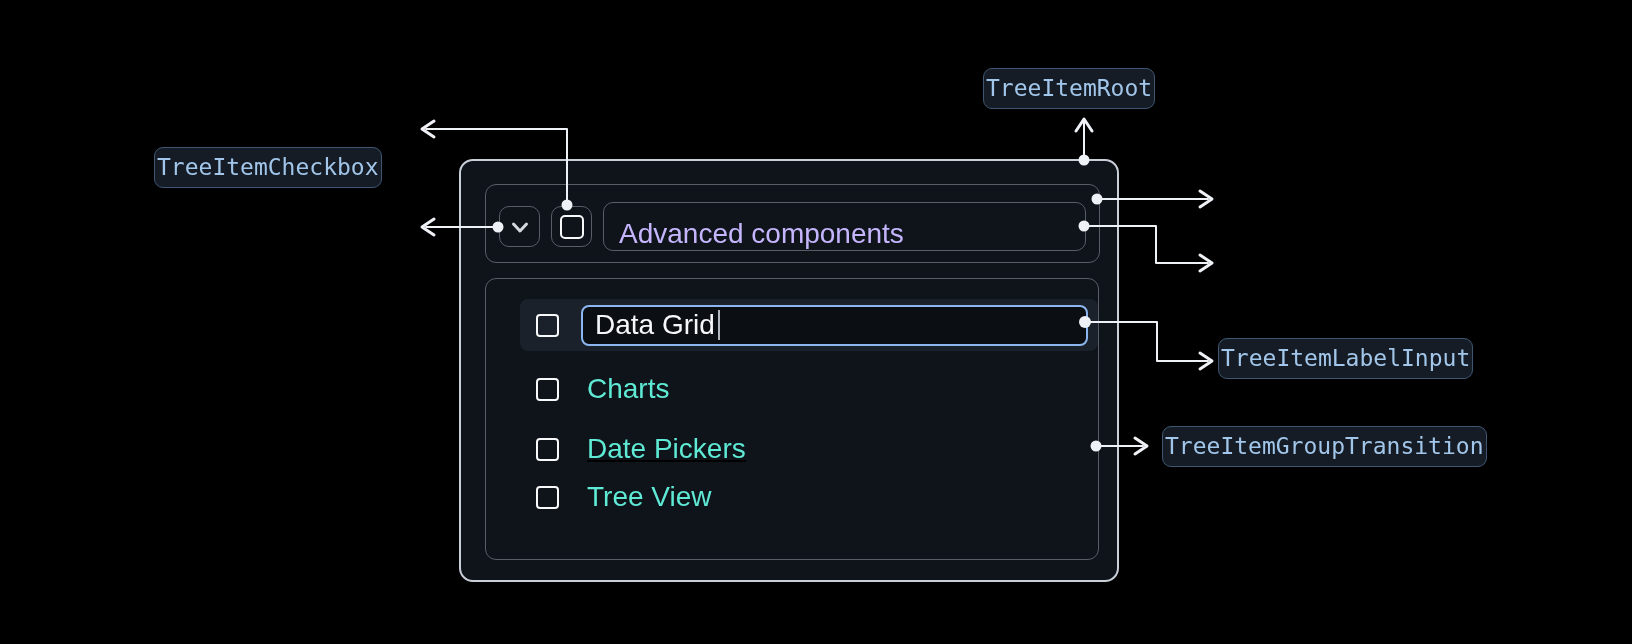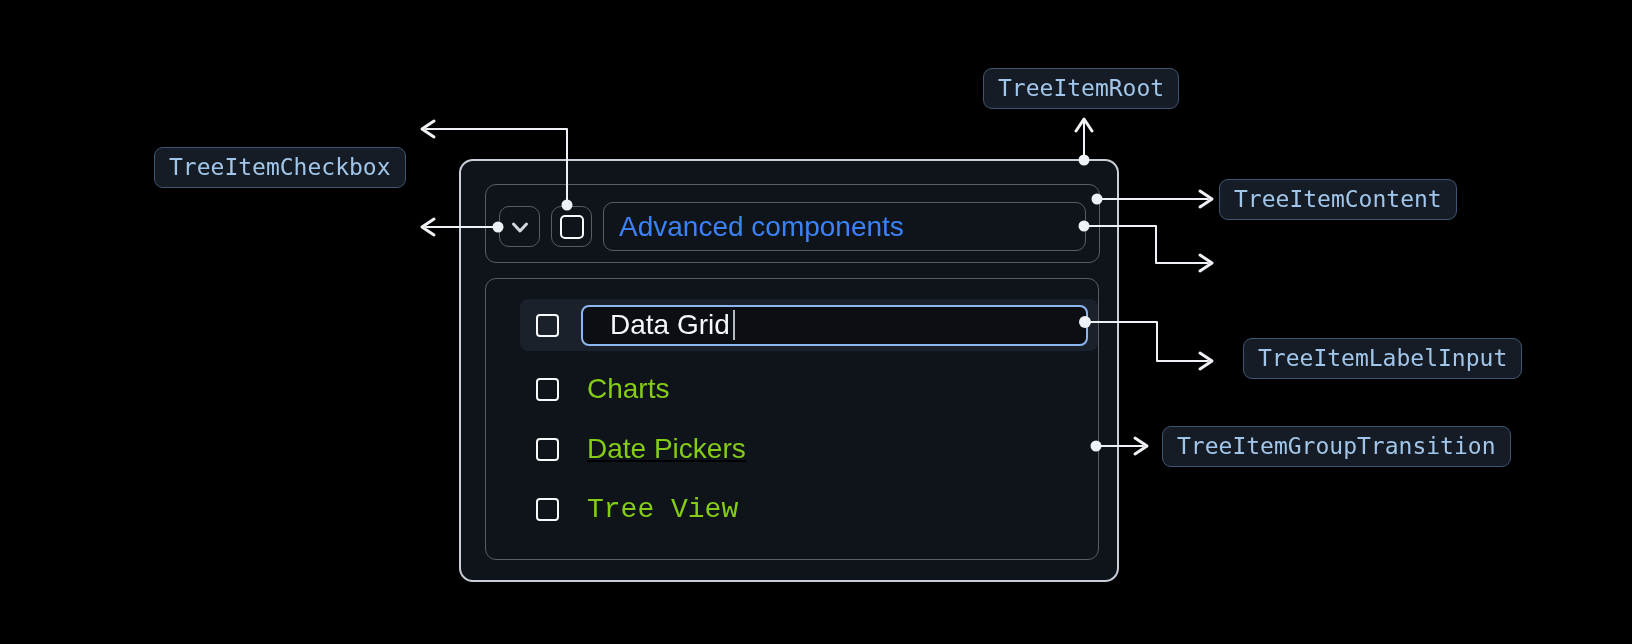--- a/index.html
+++ b/index.html
@@ -5,21 +5,21 @@
   html,body{margin:0;padding:0;background:#000;}
   #canvas{
     position:relative;width:1632px;height:644px;background:#000;overflow:hidden;
     font-family:"Liberation Sans",sans-serif;
   }
   
   .badge{
     position:absolute;box-sizing:border-box;
     background:#151c25;border:1.5px solid #3f5673;border-radius:9px;
     color:#a2c6ea;font-family:"DejaVu Sans Mono",monospace;
-    font-size:23px;line-height:25px;padding:7px 14px;white-space:nowrap;
+    font-size:23px;line-height:25px;padding:7px 2px;white-space:nowrap;
   }
   
   .root-box{
     position:absolute;left:459px;top:159px;width:660px;height:423px;box-sizing:border-box;
     background:#0f131a;border:2px solid #c9cfd9;border-radius:14px;
   }
   .content-box{
     position:absolute;left:24px;top:23px;width:615px;height:79px;box-sizing:border-box;
     border:1.5px solid #575e68;border-radius:11px;
   }
@@ -27,38 +27,38 @@
     position:absolute;box-sizing:border-box;width:41px;height:41px;top:21px;
     border:1.5px solid #575e68;border-radius:10px;
     display:flex;align-items:center;justify-content:center;
   }
   .chk{
     box-sizing:border-box;border:2.5px solid #f7f9fb;border-radius:5px;background:transparent;
   }
   .label-box{
     position:absolute;left:117px;top:17px;width:483px;height:49px;box-sizing:border-box;
     border:1.5px solid #575e68;border-radius:10px;
-    display:flex;align-items:center;padding-left:15px;
-    color:#3b82f6;font-size:28px;
+    display:flex;align-items:flex-end;padding-left:15px;
+    color:#c4b5fd;font-size:28px;
   }
   .group-box{
     position:absolute;left:24px;top:117px;width:614px;height:282px;box-sizing:border-box;
     border:1.5px solid #575e68;border-radius:11px;
   }
   .row{
     position:absolute;left:34px;width:578px;height:52px;
     display:flex;align-items:center;
   }
   .row .chk{width:23px;height:23px;margin-left:16px;flex:0 0 auto;border-radius:4px;}
-  .row .row-label{margin-left:28px;color:#84cc16;font-size:28px;text-align:center;}
+  .row .row-label{margin-left:28px;color:#5eead4;font-size:28px;text-align:center;}
   .row-highlight{background:#1b212a;border-radius:8px;}
   .edit-input{
     box-sizing:border-box;margin-left:22px;width:507px;height:41px;
     background:#0b0e12;border:2px solid #8cb6f0;border-radius:8px;
-    display:flex;align-items:center;padding-left:27px;
+    display:flex;align-items:center;padding-left:12px;
     color:#f5f7fa;font-size:28px;white-space:pre;
   }
   .caret{
     display:inline-block;width:2.5px;height:30px;background:#b3b9c1;margin-left:3px;
   }
   
   #arrows{position:absolute;left:0;top:0;z-index:10;pointer-events:none;}
   .badge{z-index:5;}
 </style>
 </head>
@@ -95,32 +95,31 @@
       <div class="row" style="top:84px;">
         <span class="chk"></span>
         <span class="row-label">Charts</span>
       </div>
 
       <div class="row" style="top:144px;text-decoration:underline;">
         <span class="chk"></span>
         <span class="row-label">Date Pickers</span>
       </div>
 
-      <div class="row" style="top:204px;font-family:Liberation Mono, monospace;">
+      <div class="row" style="top:192px;">
         <span class="chk"></span>
         <span class="row-label">Tree View</span>
       </div>
 
     </div>
   </div>
 
   <div class="badge" style="left:983px;top:68px;">TreeItemRoot</div>
   <div class="badge" style="left:154px;top:108px;margin-top:39px;">TreeItemCheckbox</div>
-  <div class="badge" style="left:1219px;top:179px;">TreeItemContent</div>
-  <div class="badge" style="left:1218px;top:338px;margin-left:25px;">TreeItemLabelInput</div>
+  <div class="badge" style="left:1218px;top:338px;">TreeItemLabelInput</div>
   <div class="badge" style="left:1162px;top:426px;">TreeItemGroupTransition</div>
 
   <svg id="arrows" width="1632" height="644" viewBox="0 0 1632 644">
     <g stroke="#eef2f6" stroke-width="2" fill="none" stroke-linejoin="round" stroke-linecap="round">
 
       <polyline points="426,129 567,129 567,201"></polyline>
 
       <polyline points="426,227 495,227"></polyline>
 
       <polyline points="1084,158 1084,122"></polyline>

